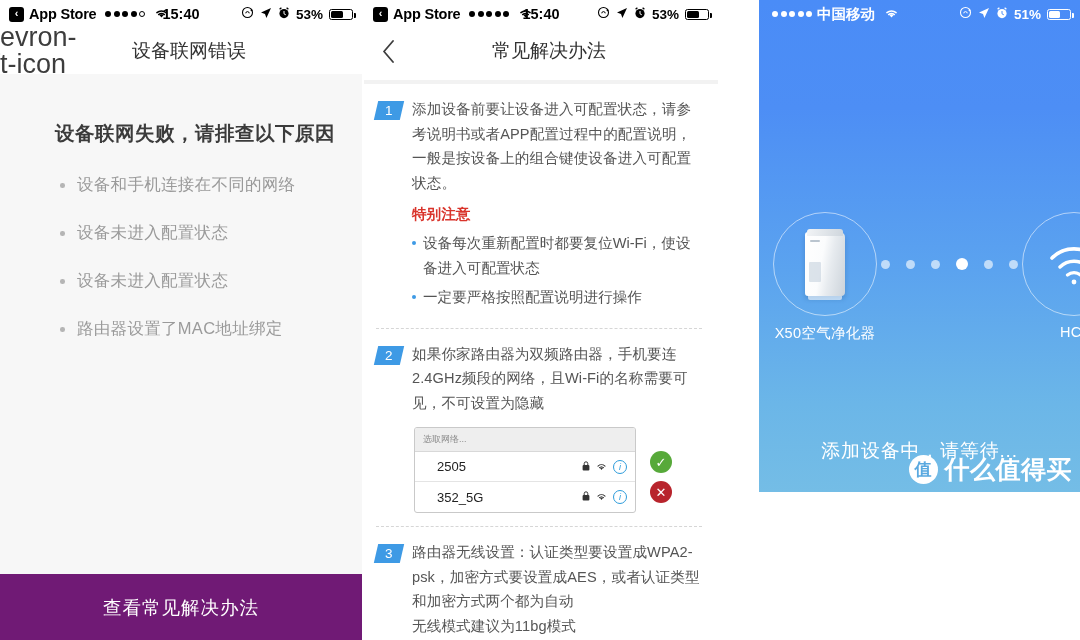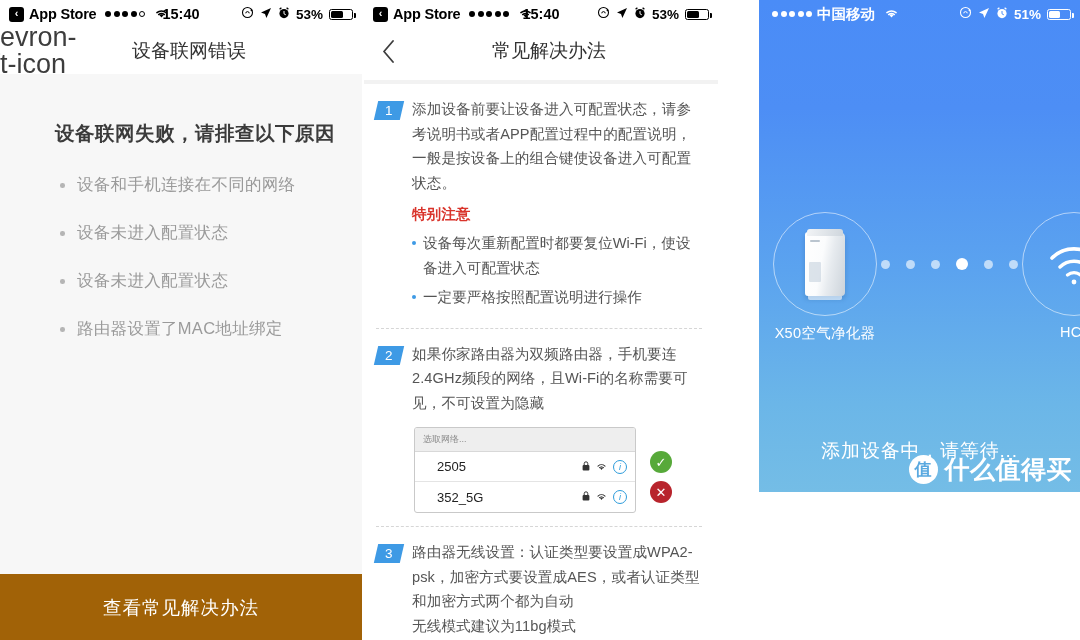--- a/index.html
+++ b/index.html
@@ -93,21 +93,21 @@
   .p1-list { list-style: none; padding: 0 0 0 60px; }
   .p1-list li {
     font-size: 16.5px; color: #9a9a9a; margin-bottom: 26px;
     position: relative; padding-left: 17px; letter-spacing: 0.3px;
   }
   .p1-list li::before {
     content: ""; position: absolute; left: 0; top: 9px;
     width: 4.5px; height: 4.5px; border-radius: 50%; background: #b5b5b5;
   }
   .p1-cta {
-    margin-top: auto; height: 66px; background: #a16207;
+    margin-top: auto; height: 66px; background: #701a75;
     display: flex; align-items: center; justify-content: center;
     color: #fff; font-size: 18.5px; cursor: pointer; letter-spacing: 1px;
   }
 
   
   .p2-body { background: #fff; height: 566px; padding: 6px 0 0 0; position: relative; }
   .p2-topline {
     height: 4px; background: #f2f2f2; width: 100%;
   }
   .step { display: flex; padding: 13px 16px 0 12px; }

